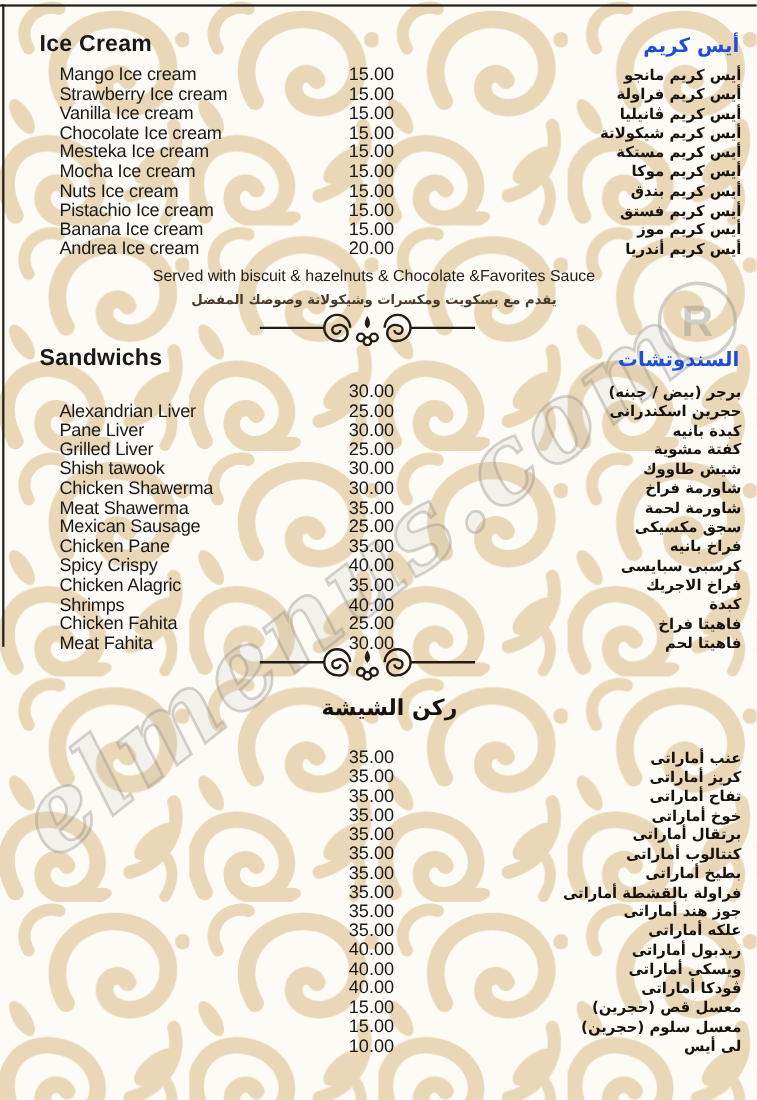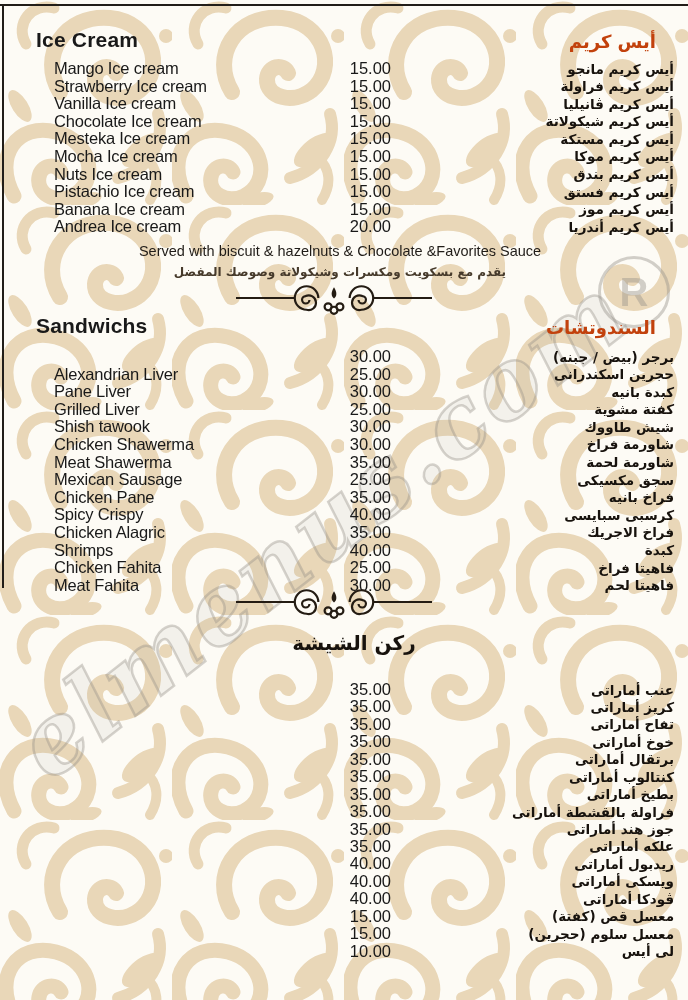--- a/index.html
+++ b/index.html
@@ -23,34 +23,34 @@
     position:absolute;left:598px;top:256px;width:66px;height:66px;
     border:3px solid rgba(148,143,135,0.42);border-radius:50%;
     display:flex;align-items:center;justify-content:center;
     font-size:40px;font-weight:bold;color:rgba(148,143,135,0.42);
     z-index:1;
   }
   .border-top{position:absolute;left:0;top:4px;width:688px;height:2px;background:#211d18;z-index:2;}
   .border-left{position:absolute;left:2px;top:4px;width:2px;height:584px;background:#211d18;z-index:2;}
   .content{position:absolute;left:0;top:0;width:688px;height:852px;z-index:3;}
   .sec-title-en{position:absolute;left:36px;font-size:21px;font-weight:bold;letter-spacing:0.2px;}
-  .sec-title-ar{position:absolute;right:32px;direction:rtl;font-family:"DejaVu Sans", sans-serif;
-    font-weight:bold;font-size:18px;color:#c2410c;}
+  .sec-title-ar{position:absolute;right:16px;direction:rtl;font-family:"DejaVu Sans", sans-serif;
+    font-weight:bold;font-size:18px;color:#1d4ed8;}
   #ice-title-en{top:28px;} #ice-title-ar{top:31px;}
   #sand-title-en{top:314px;} #sand-title-ar{top:317px;margin-left:20px;}
   #shisha-title{position:absolute;top:631px;left:0;width:688px;text-align:center;
     transform:translateX(10px);direction:rtl;font-family:"DejaVu Sans", sans-serif;
     font-weight:bold;font-size:20px;color:#17120d;}
   .list{position:absolute;left:18px;width:688px;}
   #ice-list{top:60px;} #sand-list{top:348px;} #shisha-list{top:681px;}
   .row{position:relative;height:17.6px;}
   #shisha-list .row{height:17.45px;}
   .cell{position:absolute;top:0;line-height:17px;}
   .cell.en{left:36px;font-size:16.5px;letter-spacing:-0.2px;}
-  .cell.price{left:299px;width:74px;text-align:right;font-size:16.5px;}
+  .cell.price{left:299px;width:74px;text-align:left;font-size:16.5px;}
   .cell.ar{right:32px;direction:rtl;top:0.5px;font-family:"DejaVu Sans", sans-serif;
     font-weight:bold;font-size:13.5px;color:#17120d;}
   .note-en{position:absolute;top:243px;left:0;width:688px;text-align:center;
     transform:translateX(-4px);font-size:14.5px;color:#201c18;}
   .note-ar{position:absolute;top:265px;left:0;width:688px;text-align:center;
     transform:translateX(-4px);direction:rtl;font-family:"DejaVu Sans", sans-serif;
     font-size:12px;font-weight:bold;color:#463a2b;}
   .divider{position:absolute;left:236px;width:196px;height:32px;}
   #divider-1{top:283px;} #divider-2{top:587px;}
 </style>
@@ -292,21 +292,21 @@
       <div class="row">
         <span class="cell price">40.00</span>
         <span class="cell ar">ويسكى أماراتى</span>
       </div>
       <div class="row">
         <span class="cell price">40.00</span>
         <span class="cell ar">ڤودكا أماراتى</span>
       </div>
       <div class="row">
         <span class="cell price">15.00</span>
-        <span class="cell ar">معسل قص (كفتة)</span>
+        <span class="cell ar">معسل قص (حجرين)</span>
       </div>
       <div class="row">
         <span class="cell price">15.00</span>
         <span class="cell ar">معسل سلوم (حجرين)</span>
       </div>
       <div class="row">
         <span class="cell price">10.00</span>
         <span class="cell ar">لى أيس</span>
       </div>
     </div>

